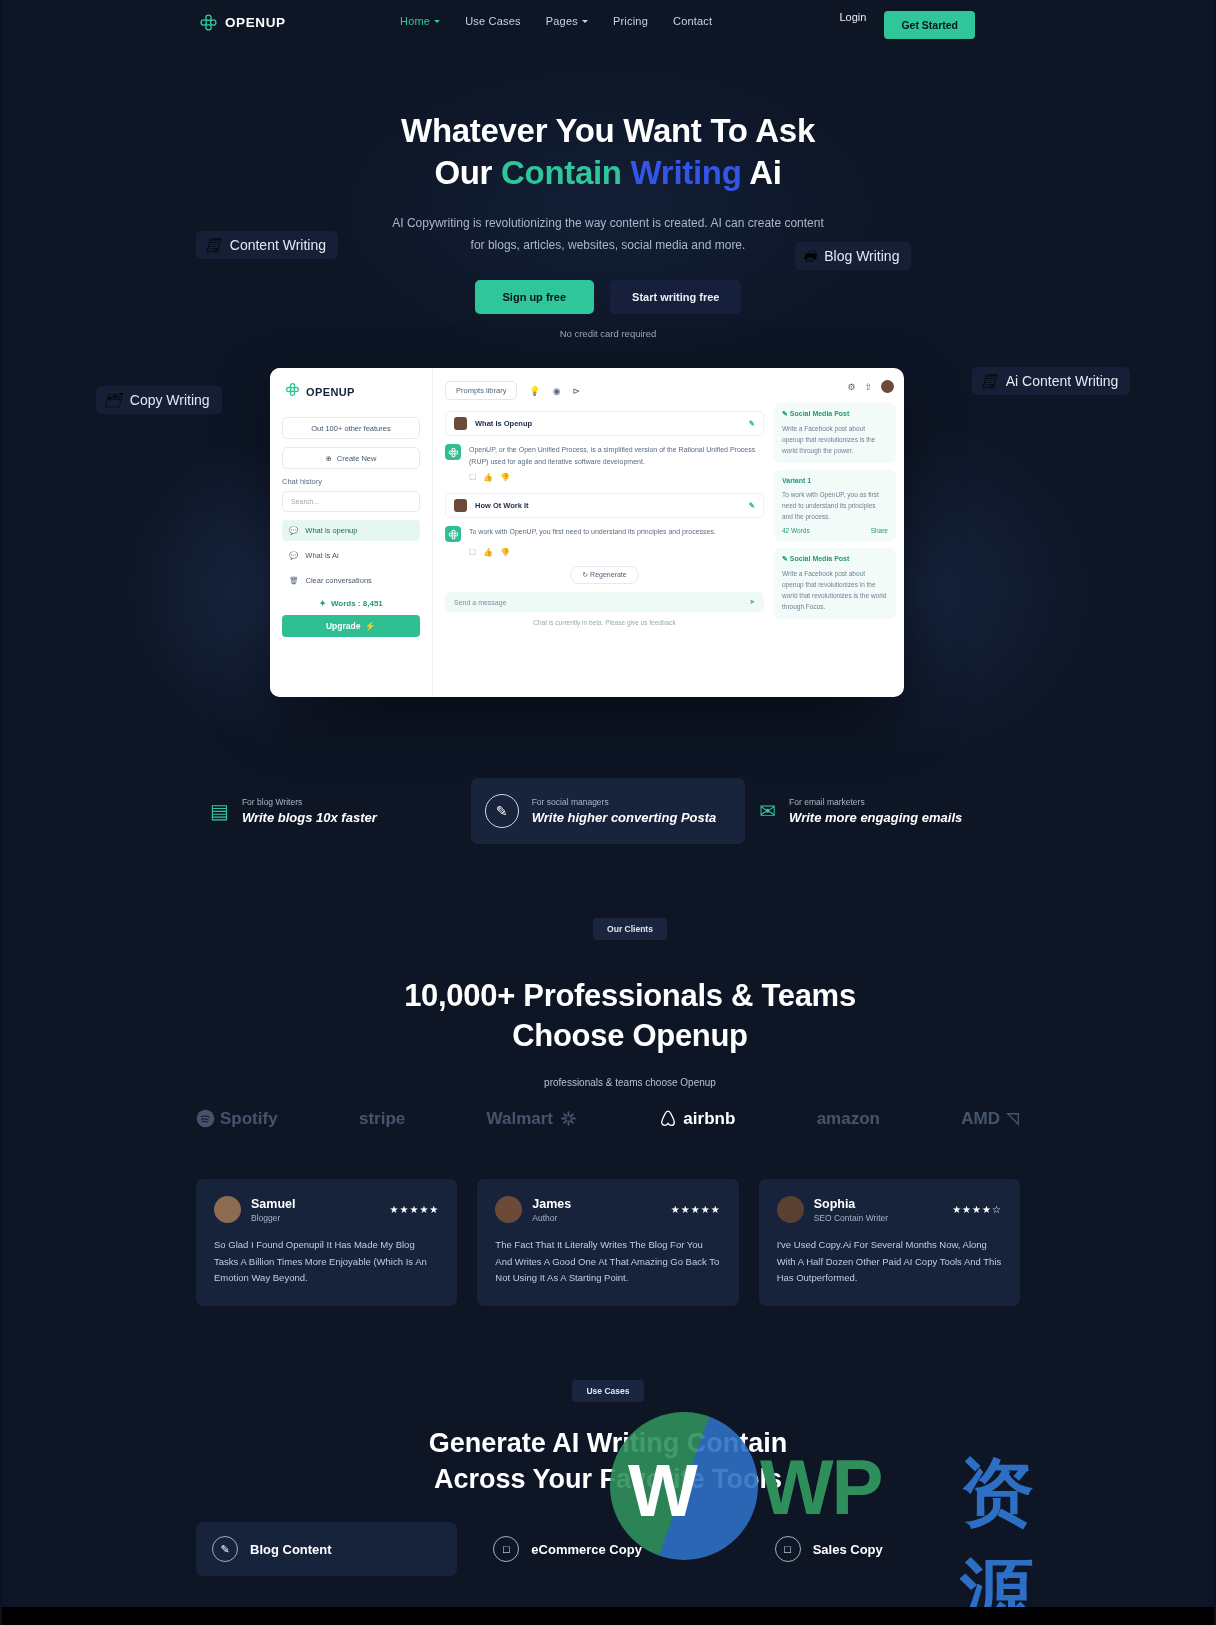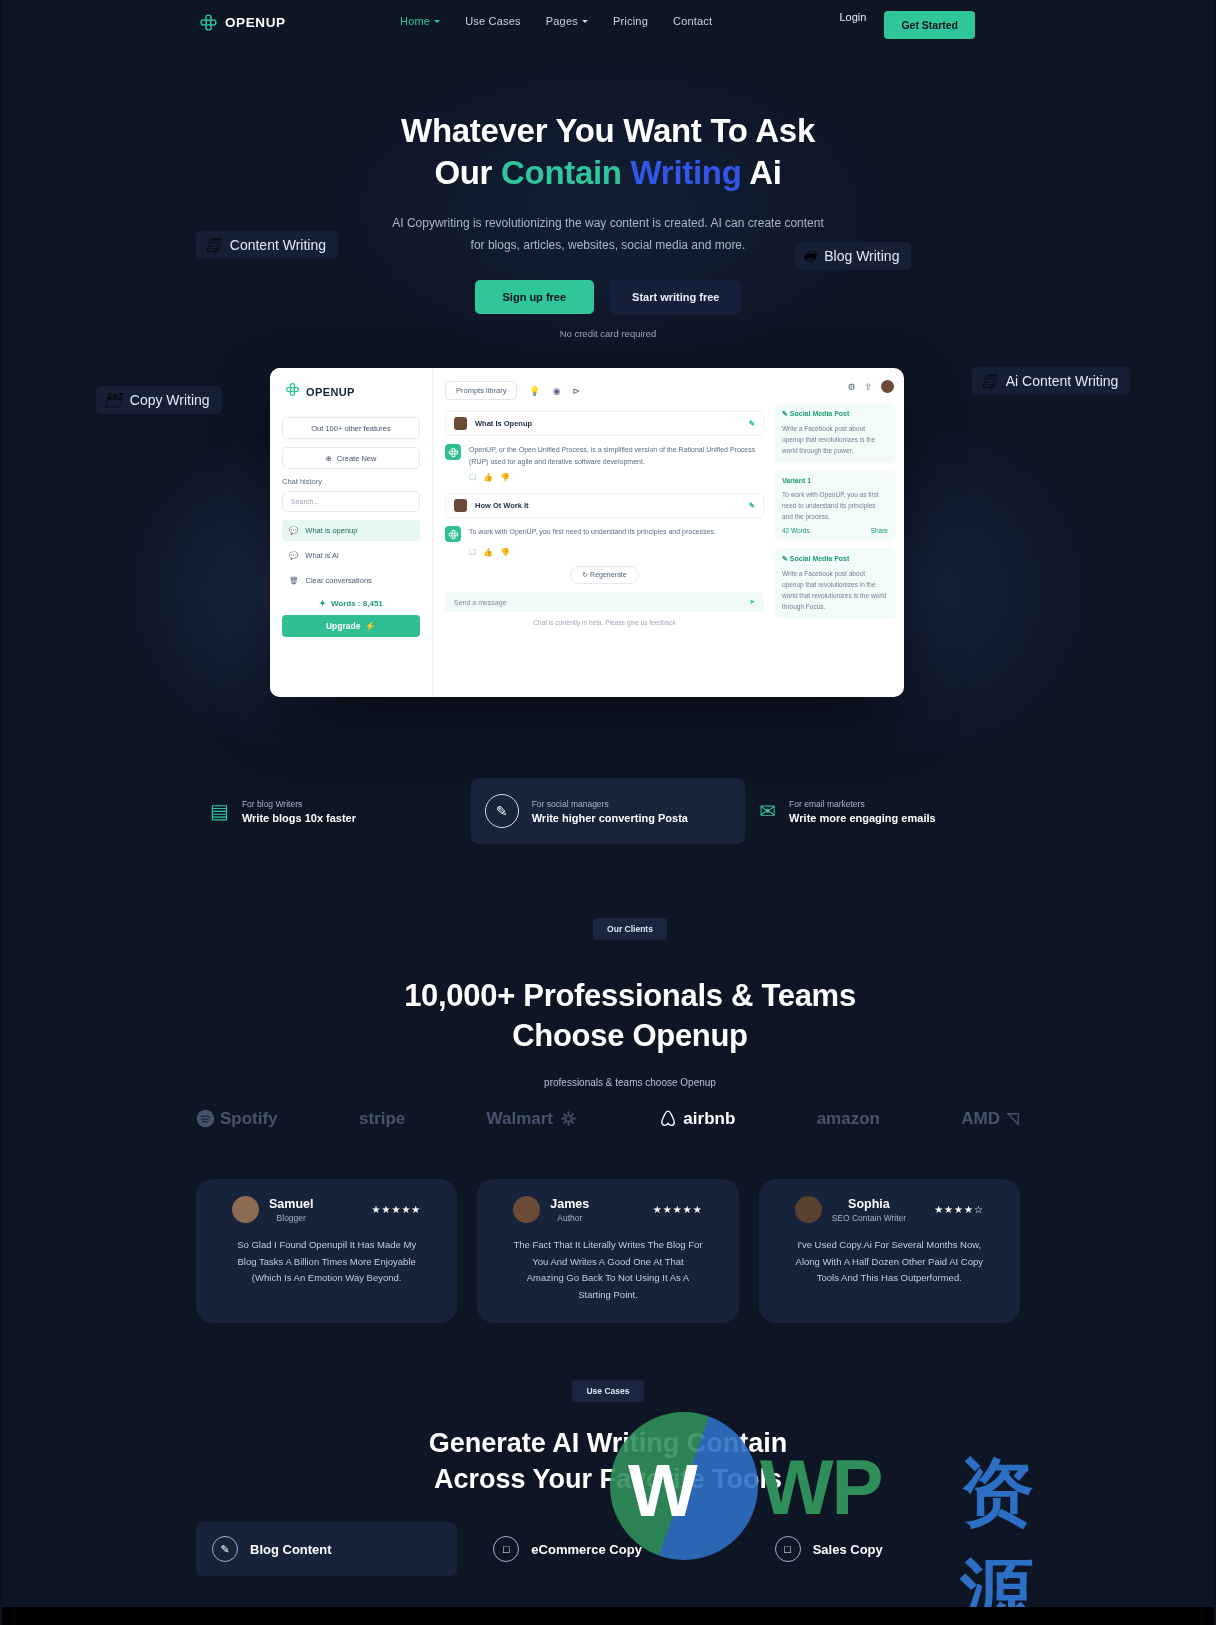--- a/index.html
+++ b/index.html
@@ -99,36 +99,36 @@
   .mk-card .meta { display:flex; justify-content:space-between; font-size:6.5px; color:#1f9a77; margin-top:5px; }
 
   
   .features { position:absolute; left:196px; top:778px; width:824px; display:flex; }
   .feat { flex:1; display:flex; align-items:center; gap:13px; padding:16px 14px; border-radius:7px; }
   .feat.hl { background:#18233c; }
   .feat-ic { font-size:20px; color:#2fc79a; flex:none; }
   .feat-ic.ring { width:34px;height:34px;border:1.4px solid #cfd9e6;border-radius:50%;display:flex;
      align-items:center;justify-content:center;font-size:14px;color:#ffffff; }
   .feat-sub { color:#a9b5c6; font-size:8.5px; }
-  .feat-title { color:#ffffff; font-size:11px; font-weight:700; margin-top:3px; }
+  .feat-title { color:#ffffff; font-size:13px; font-weight:700; margin-top:3px;font-style:italic; }
 
   
   .pill { display:inline-block; background:#1a2540; color:#dde6f2; font-size:8.5px; font-weight:700;
     padding:6px 14px; border-radius:4px; }
   .clients { position:absolute; left:0; top:918px; width:1216px; text-align:center;padding-left:44px; }
   .clients h2 { margin-top:36px; font-size:31px; line-height:1.3; font-weight:700; color:#ffffff; letter-spacing:-.3px; }
   .clients .sub { margin-top:20px; color:#b4c0d0; font-size:10px; }
   .logos { position:absolute; left:196px; top:1090px; width:824px; height:50px; display:flex;
     align-items:center; justify-content:space-between; }
   .logo { color:#5b6b86; font-size:17px; font-weight:700; display:flex; align-items:center; gap:5px; opacity:.72;margin-top:7px; }
   .logo.bright { color:#ffffff; opacity:1; }
 
   
   .tcards { position:absolute; left:196px; top:1179px; width:824px; display:flex; gap:20px; }
-  .tcard { flex:1; background:#17223b; border-radius:17px; padding:17px 36px 19px;text-align:center; }
+  .tcard { flex:1; background:#17223b; border-radius:7px; padding:17px 18px 19px; }
   .tc-top { display:flex; align-items:center; }
   .tc-av { width:27px; height:27px; border-radius:50%; flex:none; margin-right:10px; }
   .tc-name { color:#ffffff; font-size:12.5px; font-weight:700; }
   .tc-role { color:#a7b3c4; font-size:8.5px; margin-top:2px; }
   .tc-stars { margin-left:auto; color:#ffffff; font-size:10px; letter-spacing:1px; }
   .tc-body { color:#c3cddc; font-size:9.5px; line-height:1.75; margin-top:14px; }
 
   
   .ucases { position:absolute; left:0; top:1380px; width:1216px; text-align:center; }
   .ucases h2 { margin-top:24px; font-size:27px; line-height:1.33; font-weight:700; color:#ffffff; }

